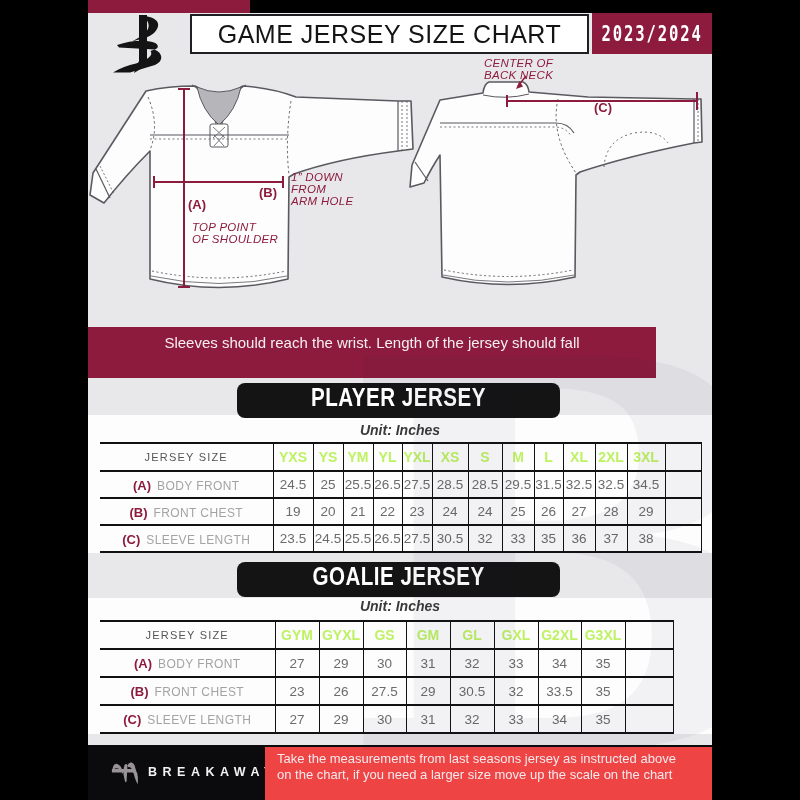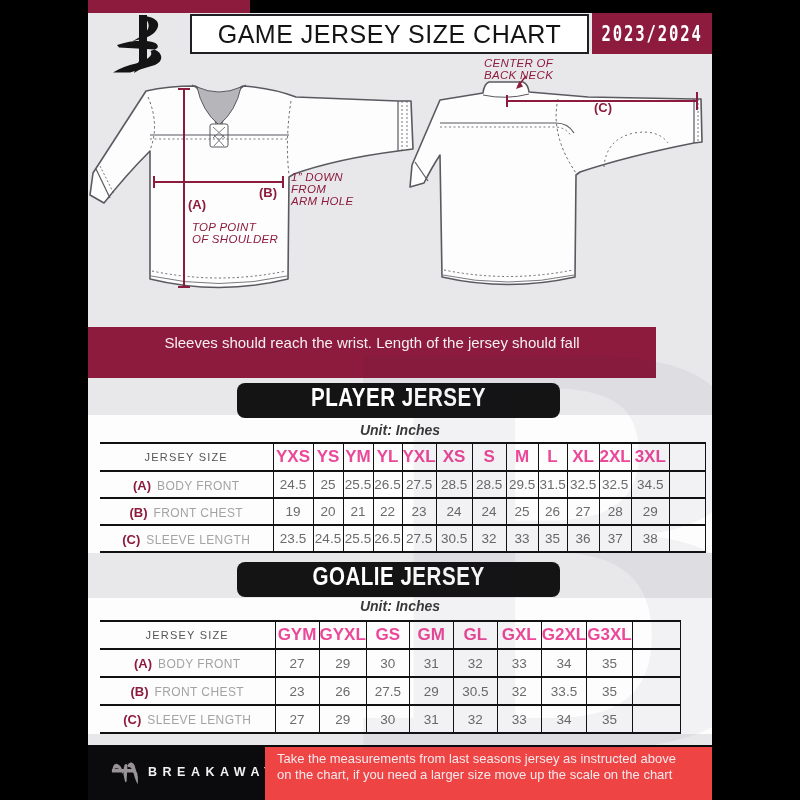--- a/index.html
+++ b/index.html
@@ -69,21 +69,21 @@
   table.size-table th,table.size-table td{
     border-bottom:2px solid #111;padding:0;text-align:center;vertical-align:middle;
     font-family:"Liberation Sans",sans-serif;background:transparent;
   }
   .tbl-player tr{height:27px;}
   .tbl-player tr.head-row{height:28px;}
   .tbl-goalie tr{height:28px;}
   td.val,th.size-h{border-left:1.5px solid #111;border-right:1.5px solid #111;}
   td.empty-cell,th.empty-cell{border-left:1.5px solid #111;border-right:1.5px solid #111;}
   th.corner{font-weight:normal;font-size:11px;letter-spacing:1.2px;color:#555;padding-left:28px;}
-  th.size-h{font-size:17px;color:#ec4899;font-weight:bold;}
+  th.size-h{font-size:14px;color:#bef264;font-weight:bold;}
   td.val{font-size:13.5px;color:#6b6b6b;font-weight:normal;}
   th.row-label{text-align:left;padding-left:46px;font-weight:normal;white-space:nowrap;}
   th.row-label .key{color:#8d1b3d;font-weight:bold;font-size:13px;margin-right:6px;}
   th.row-label .name{color:#a3a3a3;font-size:12px;letter-spacing:.4px;}
 
   
   .watermark{
     position:absolute;left:250px;top:290px;width:600px;height:560px;pointer-events:none;
     font-family:"DejaVu Serif","Liberation Serif",serif;font-weight:bold;
     font-size:540px;line-height:540px;color:rgba(40,40,70,0.05);z-index:50;

